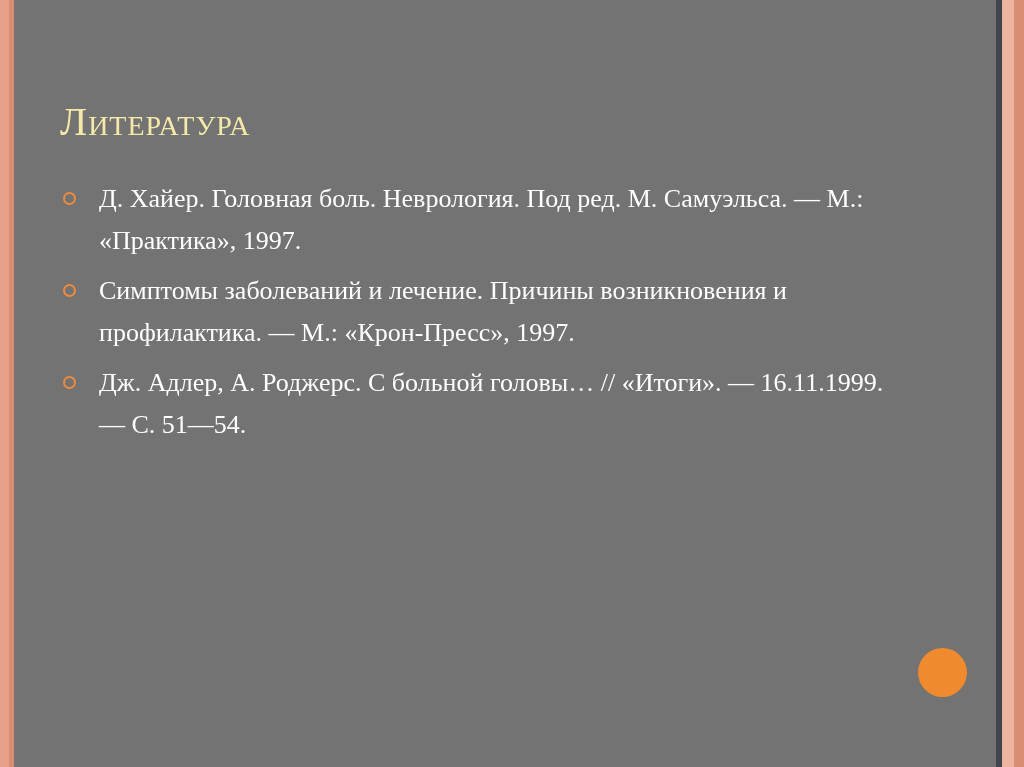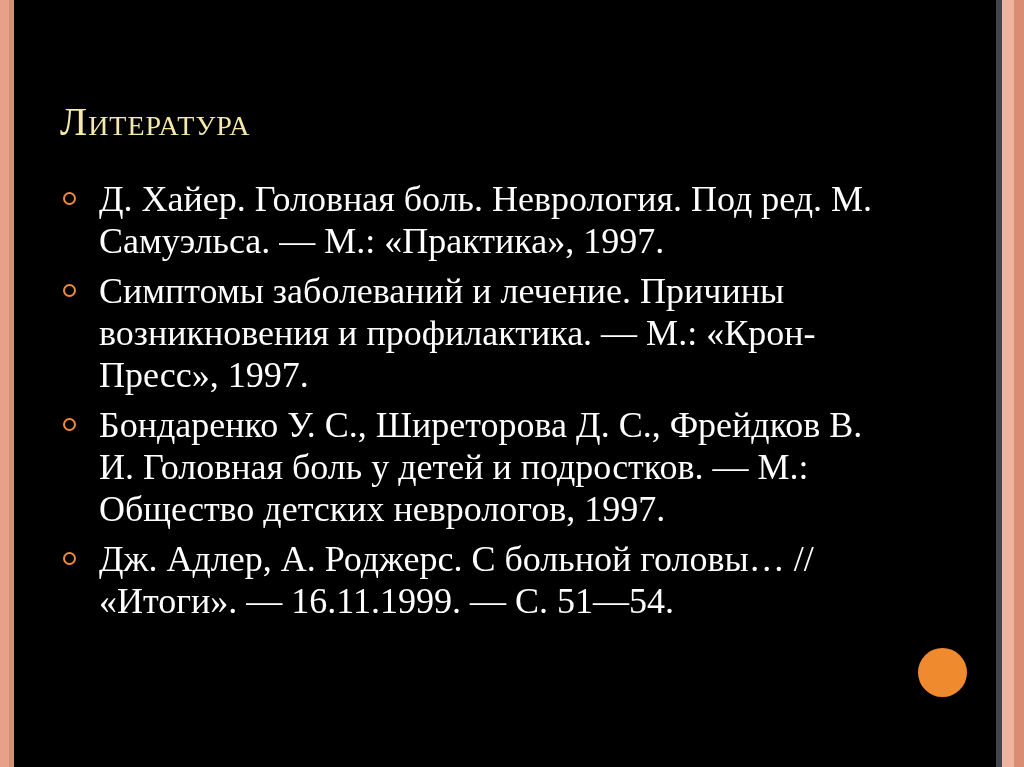--- a/index.html
+++ b/index.html
@@ -10,21 +10,21 @@
     width: 1024px;
     height: 767px;
     background: #4c535c;
     font-family: "Liberation Serif", serif;
     overflow: hidden;
   }
   .slide {
     position: relative;
     width: 1024px;
     height: 767px;
-    background: #000000;
+    background: #737373;
     box-sizing: border-box;
   }
   
   .left-bar-outer {
     position: absolute;
     left: 0;
     top: 0;
     width: 9px;
     height: 767px;
     background: #e7a08a;
@@ -82,21 +82,21 @@
   }
   ul.biblio {
     list-style: none;
     margin: 0;
     padding: 0;
   }
   ul.biblio > li {
     position: relative;
     color: #ffffff;
     font-family: "Liberation Serif", serif;
-    font-size: 36px;
+    font-size: 26px;
     line-height: 42px;
     padding-left: 44px;
     margin-bottom: 8px;
   }
   ul.biblio > li .bullet {
     position: absolute;
     left: 8px;
     top: 14px;
     width: 13px;
     height: 13px;
@@ -134,24 +134,20 @@
       <li>
         <span class="bullet"></span>
         <span>Д. Хайер. Головная боль. Неврология. Под ред. М. Самуэльса. — М.: «Практика», 1997.</span>
       </li>
       <li>
         <span class="bullet"></span>
         <span>Симптомы заболеваний и лечение. Причины возникновения и профилактика. — М.: «Крон-Пресс», 1997.</span>
       </li>
       <li>
         <span class="bullet"></span>
-        <span>Бондаренко У. С., Ширеторова Д. С., Фрейдков В. И. Головная боль у детей и подростков. — М.: Общество детских неврологов, 1997.</span>
-      </li>
-      <li>
-        <span class="bullet"></span>
         <span>Дж. Адлер, А. Роджерс. С больной головы… // «Итоги». — 16.11.1999. — С. 51—54.</span>
       </li>
     </ul>
   </div>
 
   <div class="orange-dot"></div>
 
 </div>
 
 </body></html>

